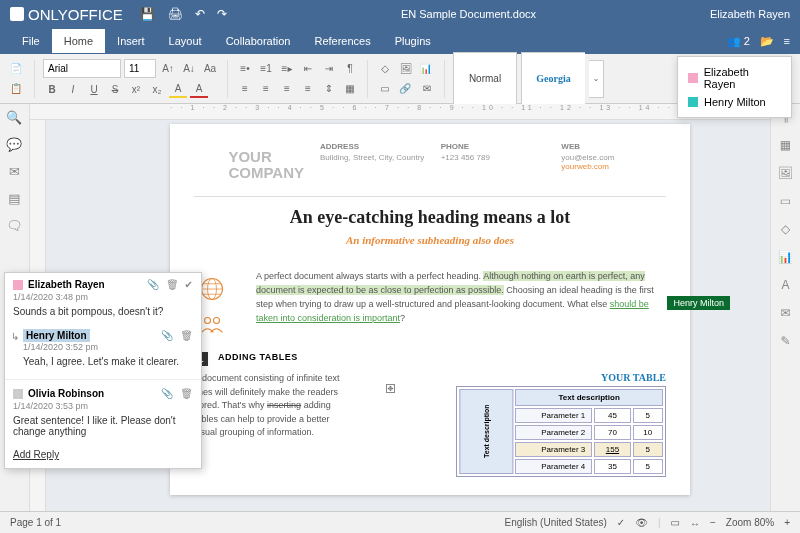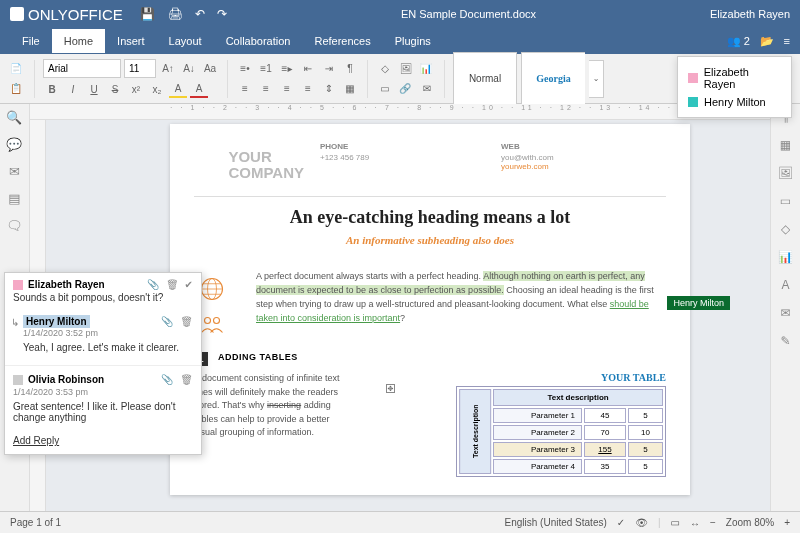--- a/index.html
+++ b/index.html
@@ -56,21 +56,21 @@
 .green-u{color:#4a9b4a;text-decoration:underline}
 .cursor-tag{position:absolute;right:-40px;top:172px;background:#0a6b2e;color:#fff;font-size:9px;padding:2px 6px;white-space:nowrap}
 .sec-row{display:flex;gap:10px;margin-top:12px}
 .sec-num{width:14px;height:14px;background:#333;color:#fff;font-size:9px;display:flex;align-items:center;justify-content:center;font-weight:bold}
 .sec-title{font-weight:bold;font-size:9px;letter-spacing:0.5px}
 .two-col{display:flex;gap:14px;margin-top:6px}
 .col-a{width:150px;font-size:9px;color:#555;line-height:1.5}
 .col-b{flex:1}
 .tbl-title{font-family:Georgia,serif;font-weight:bold;font-size:10px;color:#1a7bb8;text-align:right;margin-bottom:3px}
 .tbl{border:1px solid #99b;font-size:8px;width:210px;float:right}
-.tbl th{background:#dfe8f5;padding:3px 6px;font-weight:bold;text-align:center;border:1px solid #aac}
+.tbl th{background:#dfe8f5;padding:3px 16px;font-weight:bold;text-align:center;border:1px solid #aac}
 .tbl td{padding:2px 6px;border:1px solid #aac;text-align:center}
 .tbl .rowlabel{text-align:right;background:#f4f6fb}
 .tbl tr.hl td{background:#f5edd4}
 .vlabel{writing-mode:vertical-rl;transform:rotate(180deg);font-size:7px;background:#dfe8f5;padding:4px 2px}
 .tbl-wrap{display:flex;justify-content:flex-end;align-items:stretch}
 .handle{width:9px;height:9px;border:1px solid #888;position:absolute;background:#fff;font-size:7px;line-height:7px;text-align:center;color:#666}
 .statusbar{height:22px;background:#f1f1f1;border-top:1px solid #ccc;display:flex;align-items:center;padding:0 10px;font-size:10px;color:#555;gap:12px}
 .statusbar .sright{margin-left:auto;display:flex;align-items:center;gap:10px}
 .comments{position:absolute;left:4px;top:272px;width:198px;background:#fff;border:1px solid #ccc;box-shadow:2px 2px 8px rgba(0,0,0,0.2);font-size:10px;z-index:20}
 .comments::after{content:"";position:absolute;right:-7px;top:18px;border:7px solid transparent;border-left-color:#fff}
@@ -230,26 +230,30 @@
 
     <div class="page">
       <div class="header-row">
         <div class="logo-block">
           <div class="company">
             <div>YOUR</div>
             <div>COMPANY</div>
           </div>
         </div>
         <div class="hdr-col">
+          <div class="label">ADDRESS</div>
+          <div>Building, Street, City, Country</div>
+        </div>
+        <div class="hdr-col">
           <div class="label">PHONE</div>
           <div>+123 456 789</div>
         </div>
         <div class="hdr-col">
           <div class="label">WEB</div>
-          <div>you@with.com</div>
+          <div>you@else.com</div>
           <div style="color:#e88b3a">yourweb.com</div>
         </div>
       </div>
 
       <div class="h1">An eye-catching heading means a lot</div>
       <div class="h2">An informative subheading also does</div>
 
       <div class="body-row">
         <div class="icon-col">
           <svg viewBox="0 0 40 40">
@@ -351,20 +355,21 @@
 <div class="comments">
   <div class="chead">
     <span class="csq" style="background:#f5a8c5"></span>
     <span class="cauthor">Elizabeth Rayen</span>
     <span class="cicons">
       <span>📎</span>
       <span>🗑</span>
       <span>✔</span>
     </span>
   </div>
+  <div class="cdate">1/14/2020 3:48 pm</div>
   <div class="ctext">Sounds a bit pompous, doesn't it?</div>
 
   <div class="reply">
     <span class="reply-arrow">↳</span>
     <div class="chead" style="padding:0">
       <span class="cauthor hl">Henry Milton</span>
       <span class="cicons">
         <span>📎</span>
         <span>🗑</span>
       </span>

